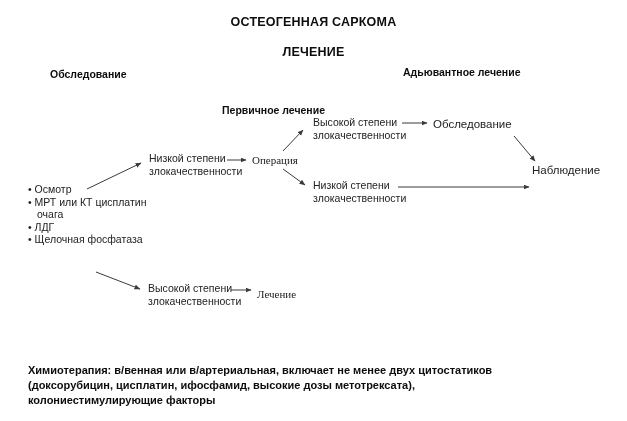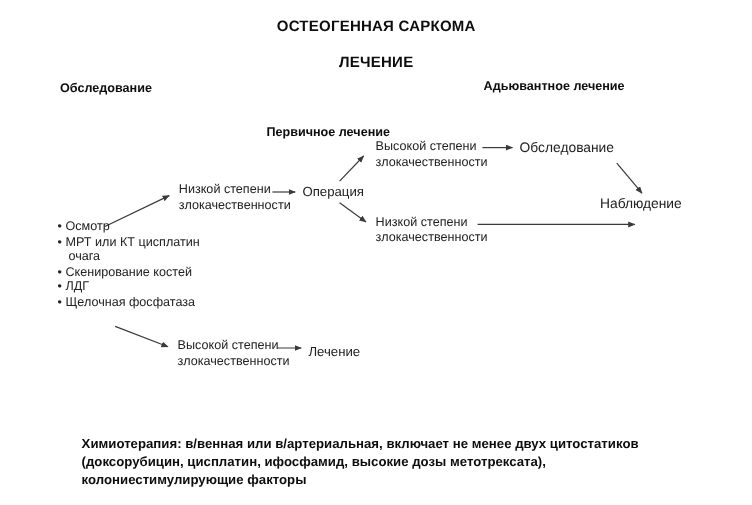--- a/index.html
+++ b/index.html
@@ -9,27 +9,27 @@
   }
   .abs { position:absolute; }
   .title {
     left:0; top:16; width:627px; text-align:center;
     font-weight:bold; font-size:12.5px; line-height:15px; color:#0d0d0d;
     letter-spacing:0.2px; white-space:pre-line;
   }
   .colhead { font-weight:bold; font-size:10.5px; color:#0d0d0d; white-space:nowrap; }
   .node { font-size:10.5px; line-height:13px; color:#222; white-space:nowrap; }
   .node.big { font-size:11.5px; }
-  .node.mid { font-size:11px; }
-  .examlist { left:28px; top:183px; width:144px; font-size:10.5px; line-height:12.5px; color:#222;margin-left:20px; }
+  .node.mid { font-size:11px;font-family:Liberation Serif, serif; }
+  .examlist { left:28px; top:183px; width:144px; font-size:10.5px; line-height:12.5px; color:#222; }
   .examlist .item { padding-left:9px; text-indent:-9px; }
   .examlist .item::before { content:"• "; }
   .footnote {
     left:28px; top:363px; width:480px;
-    font-weight:bold; font-size:11px; line-height:15px; color:#0d0d0d;margin-left:40px;
+    font-weight:bold; font-size:11px; line-height:15px; color:#0d0d0d;
   }
   svg.arrows { left:0; top:0; pointer-events:none; }
 </style>
 </head>
 <body>
 
 <div class="canvas">
 
   <svg class="arrows abs" width="627" height="421" viewBox="0 0 627 421">
     <defs>
@@ -53,40 +53,39 @@
     <div>ЛЕЧЕНИЕ</div>
   </div>
 
   <div class="abs colhead" style="left:50px; top:68px;">Обследование</div>
   <div class="abs colhead" style="left:222px; top:68px;margin-top:36px;">Первичное лечение</div>
   <div class="abs colhead" style="left:403px; top:66px;text-align:center;">Адьювантное лечение</div>
 
   <div class="abs examlist">
     <div class="item">Осмотр</div>
     <div class="item">МРТ или КТ цисплатин очага</div>
-    <div class="item">Скенирование костей</div>
     <div class="item">ЛДГ</div>
     <div class="item">Щелочная фосфатаза</div>
   </div>
 
   <div class="abs node" style="left:149px; top:152px;">
     <div>Низкой степени</div>
     <div>злокачественности</div>
   </div>
 
   <div class="abs node mid" style="left:252px; top:154px;">Операция</div>
 
   <div class="abs node" style="left:313px; top:116px;">
     <div>Высокой степени</div>
     <div>злокачественности</div>
   </div>
 
   <div class="abs node big" style="left:433px; top:118px;">Обследование</div>
 
-  <div class="abs node big" style="left:500px; top:164px;">Наблюдение</div>
+  <div class="abs node big" style="left:532px; top:164px;">Наблюдение</div>
 
   <div class="abs node" style="left:313px; top:179px;">
     <div>Низкой степени</div>
     <div>злокачественности</div>
   </div>
 
   <div class="abs node" style="left:148px; top:282px;">
     <div>Высокой степени</div>
     <div>злокачественности</div>
   </div>

